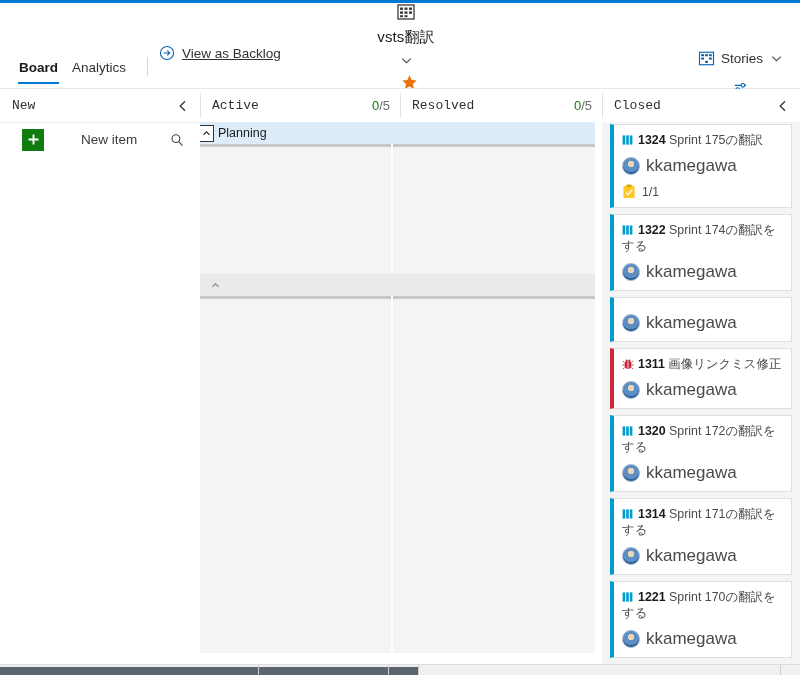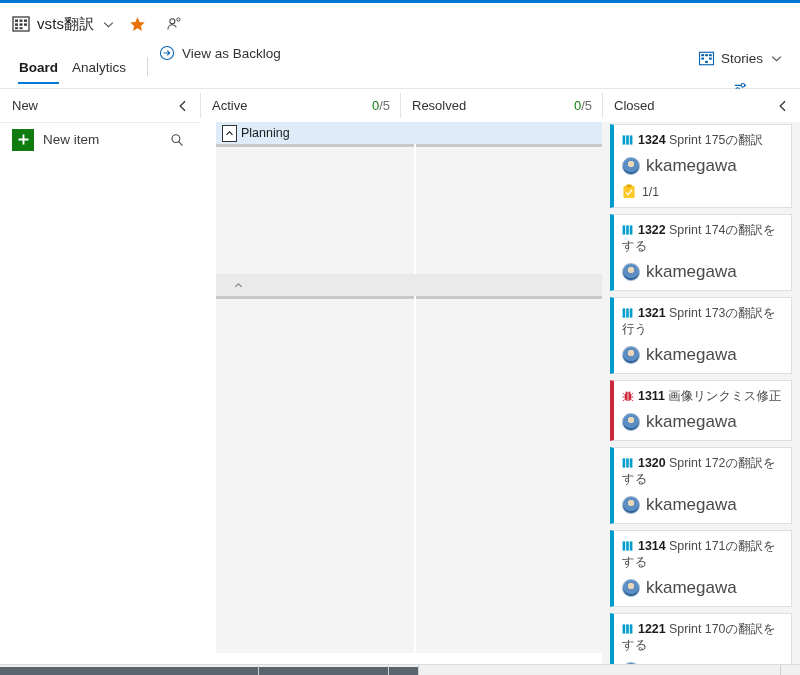--- a/index.html
+++ b/index.html
@@ -13,21 +13,21 @@
 
   
   .top-accent {
     position: absolute; top: 0; left: 0; width: 800px; height: 3px;
     background: #0078d4;
   }
 
   
   .proj-header {
     position: absolute; top: 3px; left: 0; width: 800px; height: 42px;
-    display: flex; align-items: center; padding-left: 12px; gap: 7px;
+    display: flex; align-items: center; padding-left: 12px; gap: 7px; flex-direction: column;
   }
   .proj-icon { width: 18px; height: 18px; display: block; }
   .proj-name {
     font-size: 15px; color: #1b1b1b; letter-spacing: .1px;
   }
   .chev-down {
     width: 13px; height: 13px; color: #444; display: block; margin-left: 1px;
   }
   .star-icon { width: 17px; height: 17px; display: block; margin-left: 7px; }
   .people-icon { width: 17px; height: 17px; display: block; margin-left: 13px; }
@@ -44,21 +44,21 @@
     padding: 0 7px; height: 44px; display: flex; align-items: center;
     cursor: default;
   }
   .tab.active { font-weight: bold; color: #1b1b1b; }
   .tab.active::after {
     content: ""; position: absolute; left: 6px; right: 6px; bottom: 5px;
     height: 2px; background: #0078d4;
   }
   .vsep { width: 1px; height: 19px; background: #d6d6d6; margin: 0 11px 0 14px; align-self: center; }
   .viewbacklog {
-    display: flex; align-items: center; gap: 7px; font-size: 13.5px; color: #323130;
+    display: flex; align-items: center; gap: 7px; font-size: 13.5px; color: #323130; text-decoration: underline;
   }
   .arrow-circle { width: 16px; height: 16px; display: block; }
 
   .cmd-right { margin-left: auto; display: flex; align-items: center; gap: 4px; flex-direction: column; }
   .cmd-btn {
     display: flex; align-items: center; gap: 6px; padding: 5px 7px;
     font-size: 13.5px; color: #323130; cursor: default;
   }
   .cmd-ico { width: 17px; height: 17px; display: block; }
 
@@ -66,21 +66,21 @@
   .board { position: absolute; top: 89px; left: 0; width: 800px; height: 575px; background: #fff; }
 
   .col-headers {
     position: absolute; top: 0; left: 0; width: 800px; height: 33px;
     display: flex;
   }
   .col-head {
     position: relative; display: flex; align-items: center; height: 33px;
     padding: 0 10px 0 12px; font-size: 13px; color: #323130;
   }
-  .col-head .name { white-space: nowrap; }
+  .col-head .name { white-space: nowrap; font-family: Liberation Mono, monospace; }
   .col-head .wip { margin-left: auto; font-size: 13px; }
   .wip .num { color: #107c10; }
   .wip .den { color: #6e6e6e; }
   .col-head .collapse {
     margin-left: auto; width: 14px; height: 14px; color: #333; display: block;
   }
   .colsep { position: absolute; top: 4px; bottom: 4px; width: 1px; background: #e3e3e3; }
 
   .lanes { position: absolute; top: 33px; left: 0; width: 800px; height: 542px; }
 
@@ -105,21 +105,21 @@
     position: relative; background: #f4f4f4; border-top: 3px solid #c8c8c8;
   }
   .lane-cell + .lane-cell { margin-left: 2px; }
 
   
   .newcol {
     position: absolute; top: 33px; left: 0; width: 200px; height: 542px; background: #fff;
   }
   .newitem-row {
     position: relative; height: 34px; display: flex; align-items: center;
-    padding-left: 12px; border-top: 1px solid #ededed;
+    padding-left: 22px; border-top: 1px solid #ededed; gap: 28px;
   }
   .plus-box {
     width: 22px; height: 22px; background: #107c10; display: flex;
     align-items: center; justify-content: center; flex: none;
   }
   .plus-box svg { width: 13px; height: 13px; display: block; }
   .newitem-label { font-size: 13.5px; color: #3b3b3b; margin-left: 9px; }
   .search-ico { width: 14px; height: 14px; display: block; margin-left: auto; margin-right: 16px; color: #444; }
 
   
@@ -302,21 +302,21 @@
           <svg viewBox="0 0 14 14">
               <path d="M9 2.2 L4.2 7 L9 11.8" fill="none" stroke="#333" stroke-width="1.25"></path>
             </svg>
         </span>
       </div>
       <div class="colsep" style="left:200px"></div>
       <div class="colsep" style="left:400px"></div>
       <div class="colsep" style="left:602px"></div>
     </div>
 
-    <div class="lanes" style="left:216px; width:402px">
+    <div class="lanes" style="left:193px; width:402px">
 
       <div class="lane-header planning">
         <span class="lane-caret-box">
           <svg class="caret-up" viewBox="0 0 10 10">
               <path d="M1.6 6.6 L5 3.2 L8.4 6.6" fill="none" stroke="#222" stroke-width="1.2"></path>
             </svg>
         </span>
         <span>Planning</span>
       </div>
       <div class="lane-body">
@@ -393,29 +393,20 @@
               </svg>
           </span><span class="wi-id">1322</span> <span>Sprint 174の翻訳をする</span>
         </div>
         <div class="card-row">
           <span class="avatar"></span>
           <span class="assignee">kkamegawa</span>
         </div>
       </div>
 
       <div class="card">
-        <div class="card-title">
-          <span class="wi-ico">
-            <svg viewBox="0 0 12 12">
-                <rect x="0.6" y="1.4" width="2.6" height="9.2" fill="#009ccc"></rect>
-                <rect x="4.2" y="1.4" width="2.6" height="9.2" fill="#009ccc"></rect>
-                <rect x="7.8" y="1.4" width="2.6" height="9.2" fill="#009ccc"></rect>
-              </svg>
-          </span><span class="wi-id">1321</span> <span>Sprint 173の翻訳を行う</span>
-        </div>
         <div class="card-row">
           <span class="avatar"></span>
           <span class="assignee">kkamegawa</span>
         </div>
       </div>
 
       <div class="card bug">
         <div class="card-title">
           <span class="wi-ico">
             <svg viewBox="0 0 12 12">

